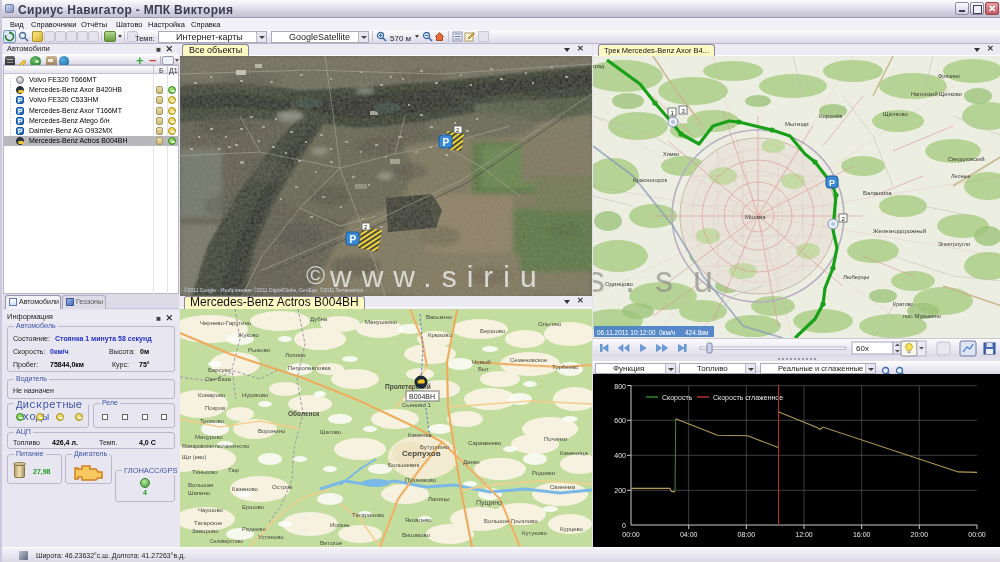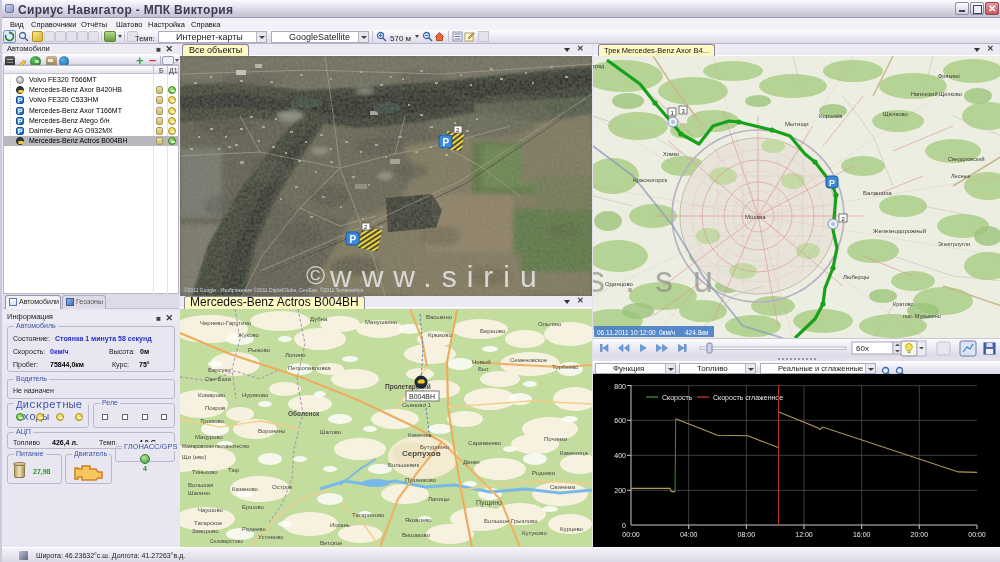--- a/index.html
+++ b/index.html
@@ -273,21 +273,21 @@
         <span style="position:absolute;left:6px;top:9px;width:11px;height:14px;background:linear-gradient(90deg,#b8a878,#f0e0b0,#a89868);border:1px solid #887848;border-radius:2px;"></span>
         <span style="position:absolute;left:5px;top:7px;width:13px;height:4px;background:linear-gradient(#e8d8a8,#c0b080);border:1px solid #887848;border-radius:50%;"></span>
         <span class="ivalg" style="left:25px;top:13px;">27,98</span>
       </div>
       <div class="gbox" style="left:62px;top:131px;width:47px;height:30px;">
         <span class="glab">Двигатель</span>
         <svg style="position:absolute;left:8px;top:9px;" width="30" height="17" viewBox="0 0 30 17">
           <path d="M4 5 L8 5 L8 2 L16 2 L16 5 L22 5 L24 8 L28 8 L28 14 L24 14 L22 16 L8 16 L8 13 L4 13 L4 15 L1 15 L1 4 L4 4 Z" fill="#f8c860" stroke="#d08020" stroke-width="1.5"></path>
         </svg>
       </div>
-      <div class="gbox" style="left:112px;top:123px;width:60px;height:16px;">
+      <div class="gbox" style="left:112px;top:147px;width:60px;height:32px;">
         <span class="glab" style="font-size:7.5px;">ГЛОНАСС/GPS</span>
         <span style="position:absolute;left:24px;top:7px;width:10px;height:10px;border-radius:50%;background:radial-gradient(circle at 38% 32%,#b8e89a,#3a9a3a);border:1px solid #2a7a2a;"></span>
         <span class="ivalg" style="left:27px;top:18px;">4</span>
       </div>
     </div>
   </div>
   <div id="ctop">
     <div class="tabstrip">
       <div class="tab" style="left:2px;">Все объекты</div>
       <div class="pbtns">

